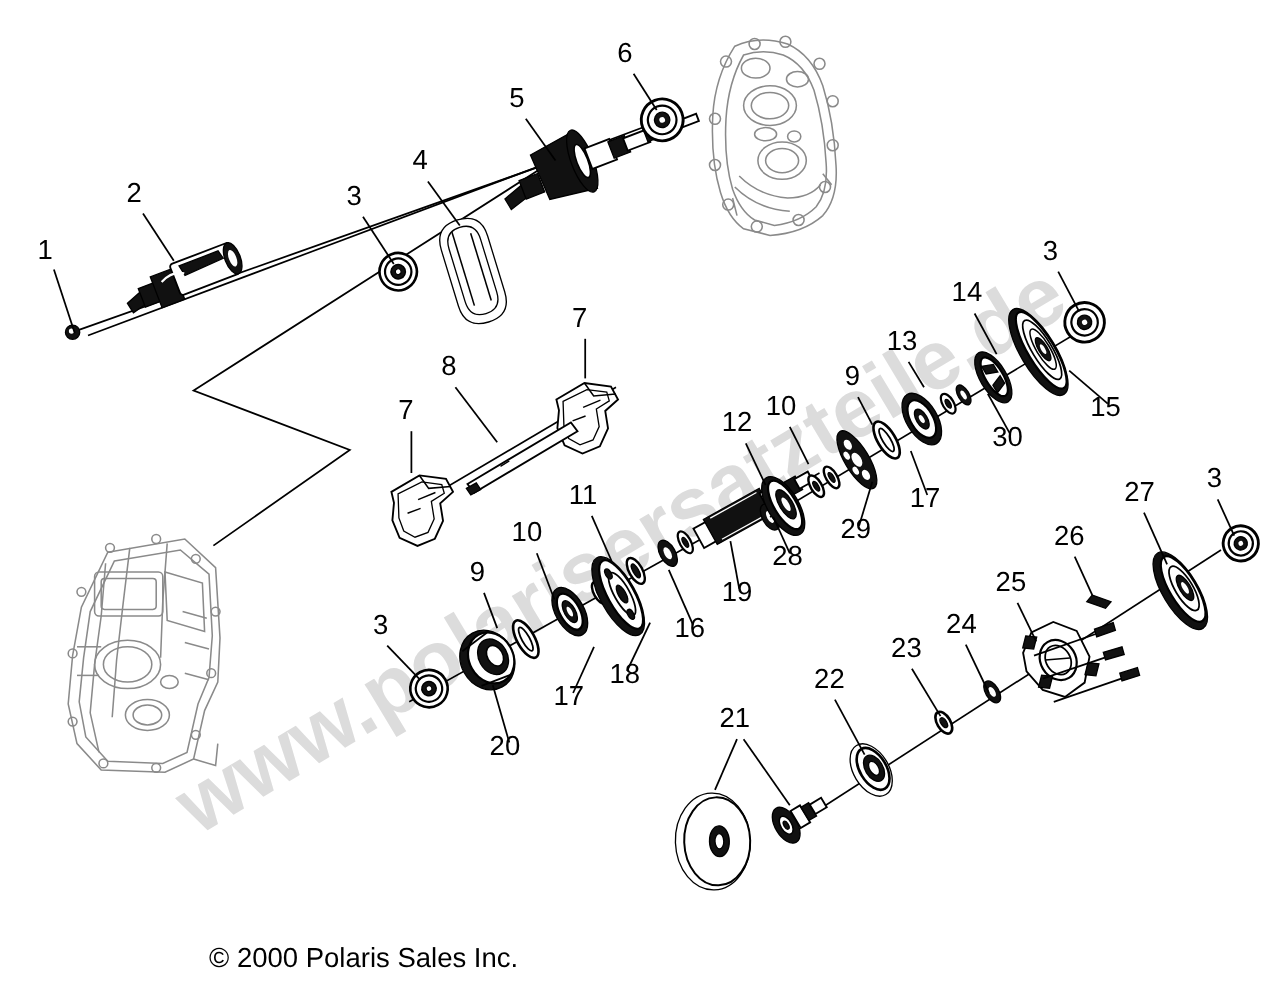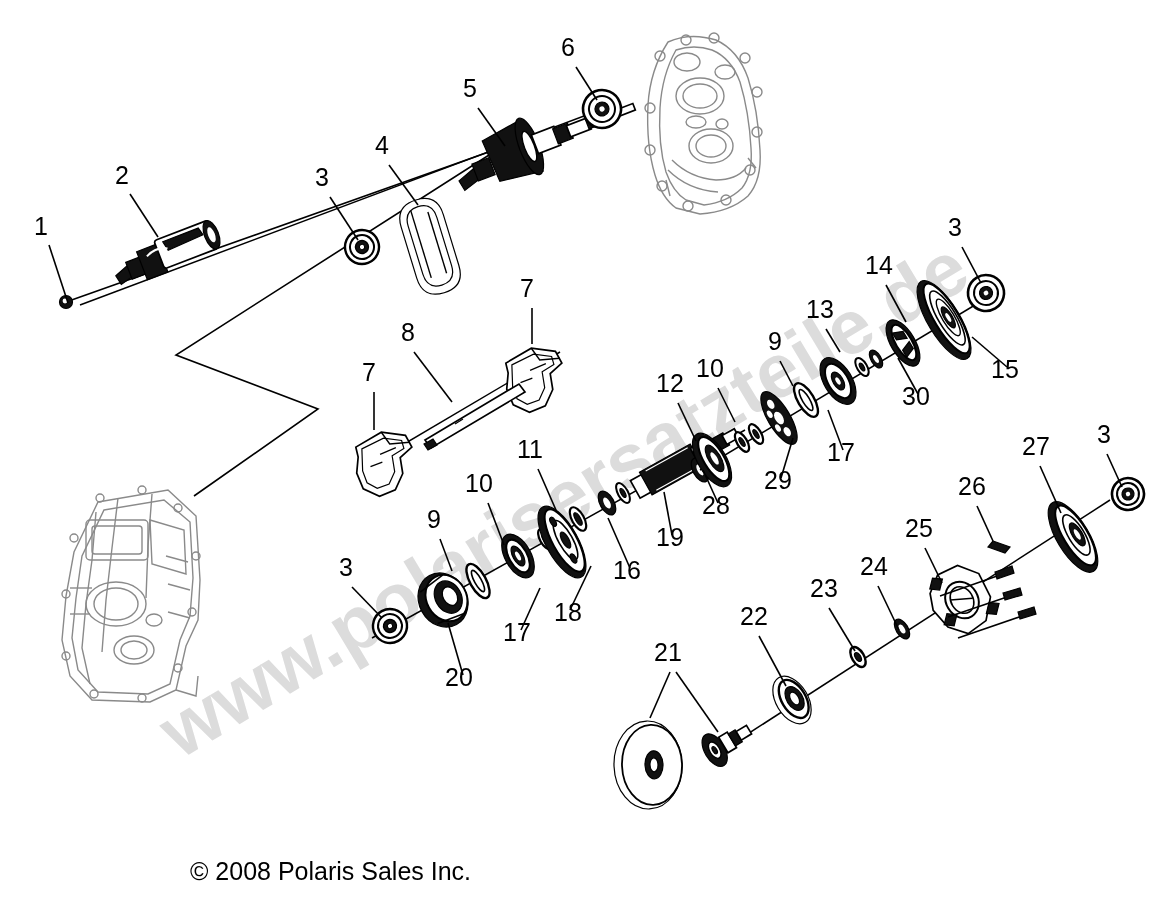--- a/index.html
+++ b/index.html
@@ -529,14 +529,14 @@
         <text x="1104" y="443" class="callout-text" text-anchor="middle">3</text>
         <path d="M 718 503 L 703 470" class="leader"></path>
         <text x="716" y="514" class="callout-text" text-anchor="middle">28</text>
         <path d="M 781 478 L 793 438" class="leader"></path>
         <text x="778" y="489" class="callout-text" text-anchor="middle">29</text>
         <path d="M 918 394 L 898 358" class="leader"></path>
         <text x="916" y="405" class="callout-text" text-anchor="middle">30</text>
       </g>
   </svg>
 
-  <div class="copyright">© 2008 Polaris Sales Inc.</div>
+  <div class="copyright">© 2000 Polaris Sales Inc.</div>
 </div>
 
 </body></html>

